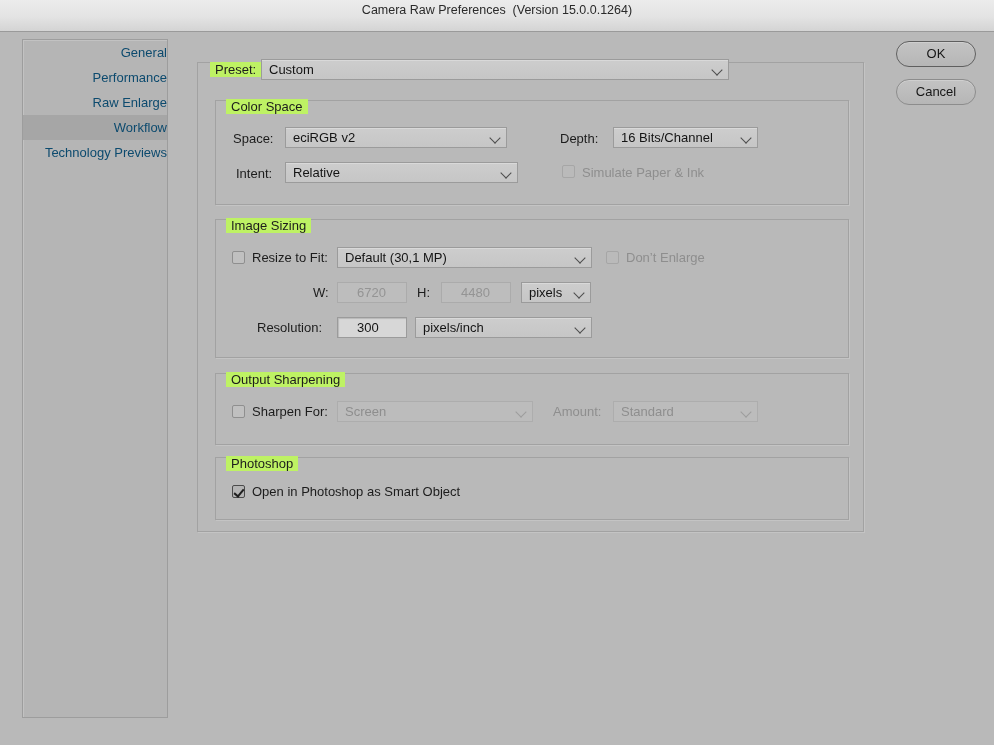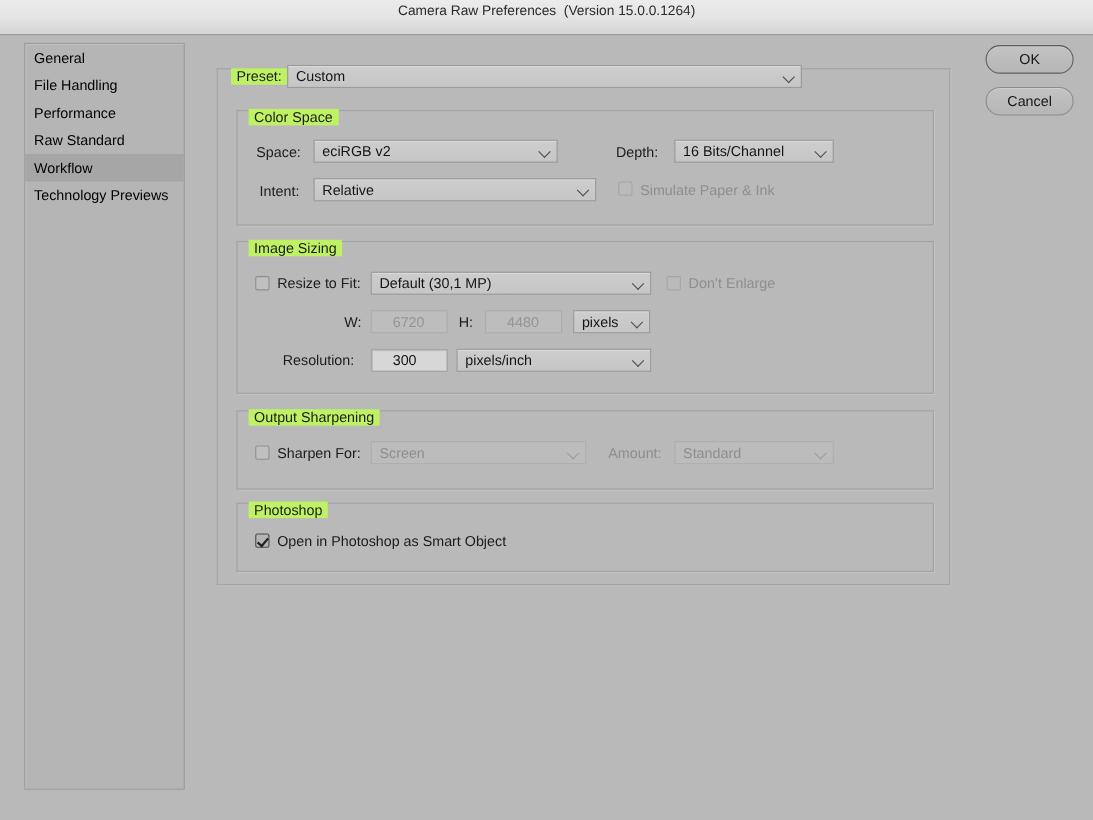--- a/index.html
+++ b/index.html
@@ -45,23 +45,24 @@
     background: #b5b5b5;
     border: 1px solid #9d9d9d;
     box-sizing: border-box;
     box-shadow: inset 1px 1px 0 #c2c2c2;
   }
   .side-item {
     height: 25px;
     line-height: 25px;
     padding-left: 8px;
     font-size: 13px;
-    color: #000000;
-    box-sizing: border-box;
-    white-space: nowrap;
+    color: #0c4a6e;
+    box-sizing: border-box;
+    white-space: nowrap;
+    text-align: right;
   }
   .side-item.selected {
     background: #a6a6a6;
   }
 
   
   .outer-panel {
     position: absolute;
     left: 197px; top: 62px;
     width: 667px; height: 470px;
@@ -202,23 +203,22 @@
 </style>
 </head>
 <body>
 
 <div class="titlebar">
   <div class="titlebar-text">Camera Raw Preferences  (Version 15.0.0.1264)</div>
 </div>
 
 <div class="sidebar">
   <div class="side-item">General</div>
-  <div class="side-item">File Handling</div>
   <div class="side-item">Performance</div>
-  <div class="side-item">Raw Standard</div>
+  <div class="side-item">Raw Enlarge</div>
   <div class="side-item selected">Workflow</div>
   <div class="side-item">Technology Previews</div>
 </div>
 
 <div class="btn default" style="left:896px; top:41px;">OK</div>
 <div class="btn" style="left:896px; top:79px;">Cancel</div>
 
 <div class="outer-panel"></div>
 <div class="panel-legend" style="left:210px; top:62px;">Preset:</div>
 <div class="select" style="left:261px; top:59px; width:468px;">
@@ -235,21 +235,21 @@
   <span class="chev"></span>
 </div>
 
 <div class="lbl" style="left:560px; top:131px;">Depth:</div>
 <div class="select" style="left:613px; top:127px; width:145px;">
   <span>16 Bits/Channel</span>
   <span class="chev"></span>
 </div>
 
 <div class="lbl" style="left:236px; top:166px;">Intent:</div>
-<div class="select" style="left:285px; top:162px; width:257px;">
+<div class="select" style="left:285px; top:162px; width:233px;">
   <span>Relative</span>
   <span class="chev"></span>
 </div>
 
 <div class="cb disabled" style="left:562px; top:165px;"></div>
 <div class="lbl disabled" style="left:582px; top:165px;">Simulate Paper &amp; Ink</div>
 
 <div class="group" style="left:215px; top:219px; width:634px; height:139px;"></div>
 <div class="panel-legend" style="left:226px; top:218px;">Image Sizing</div>
 

